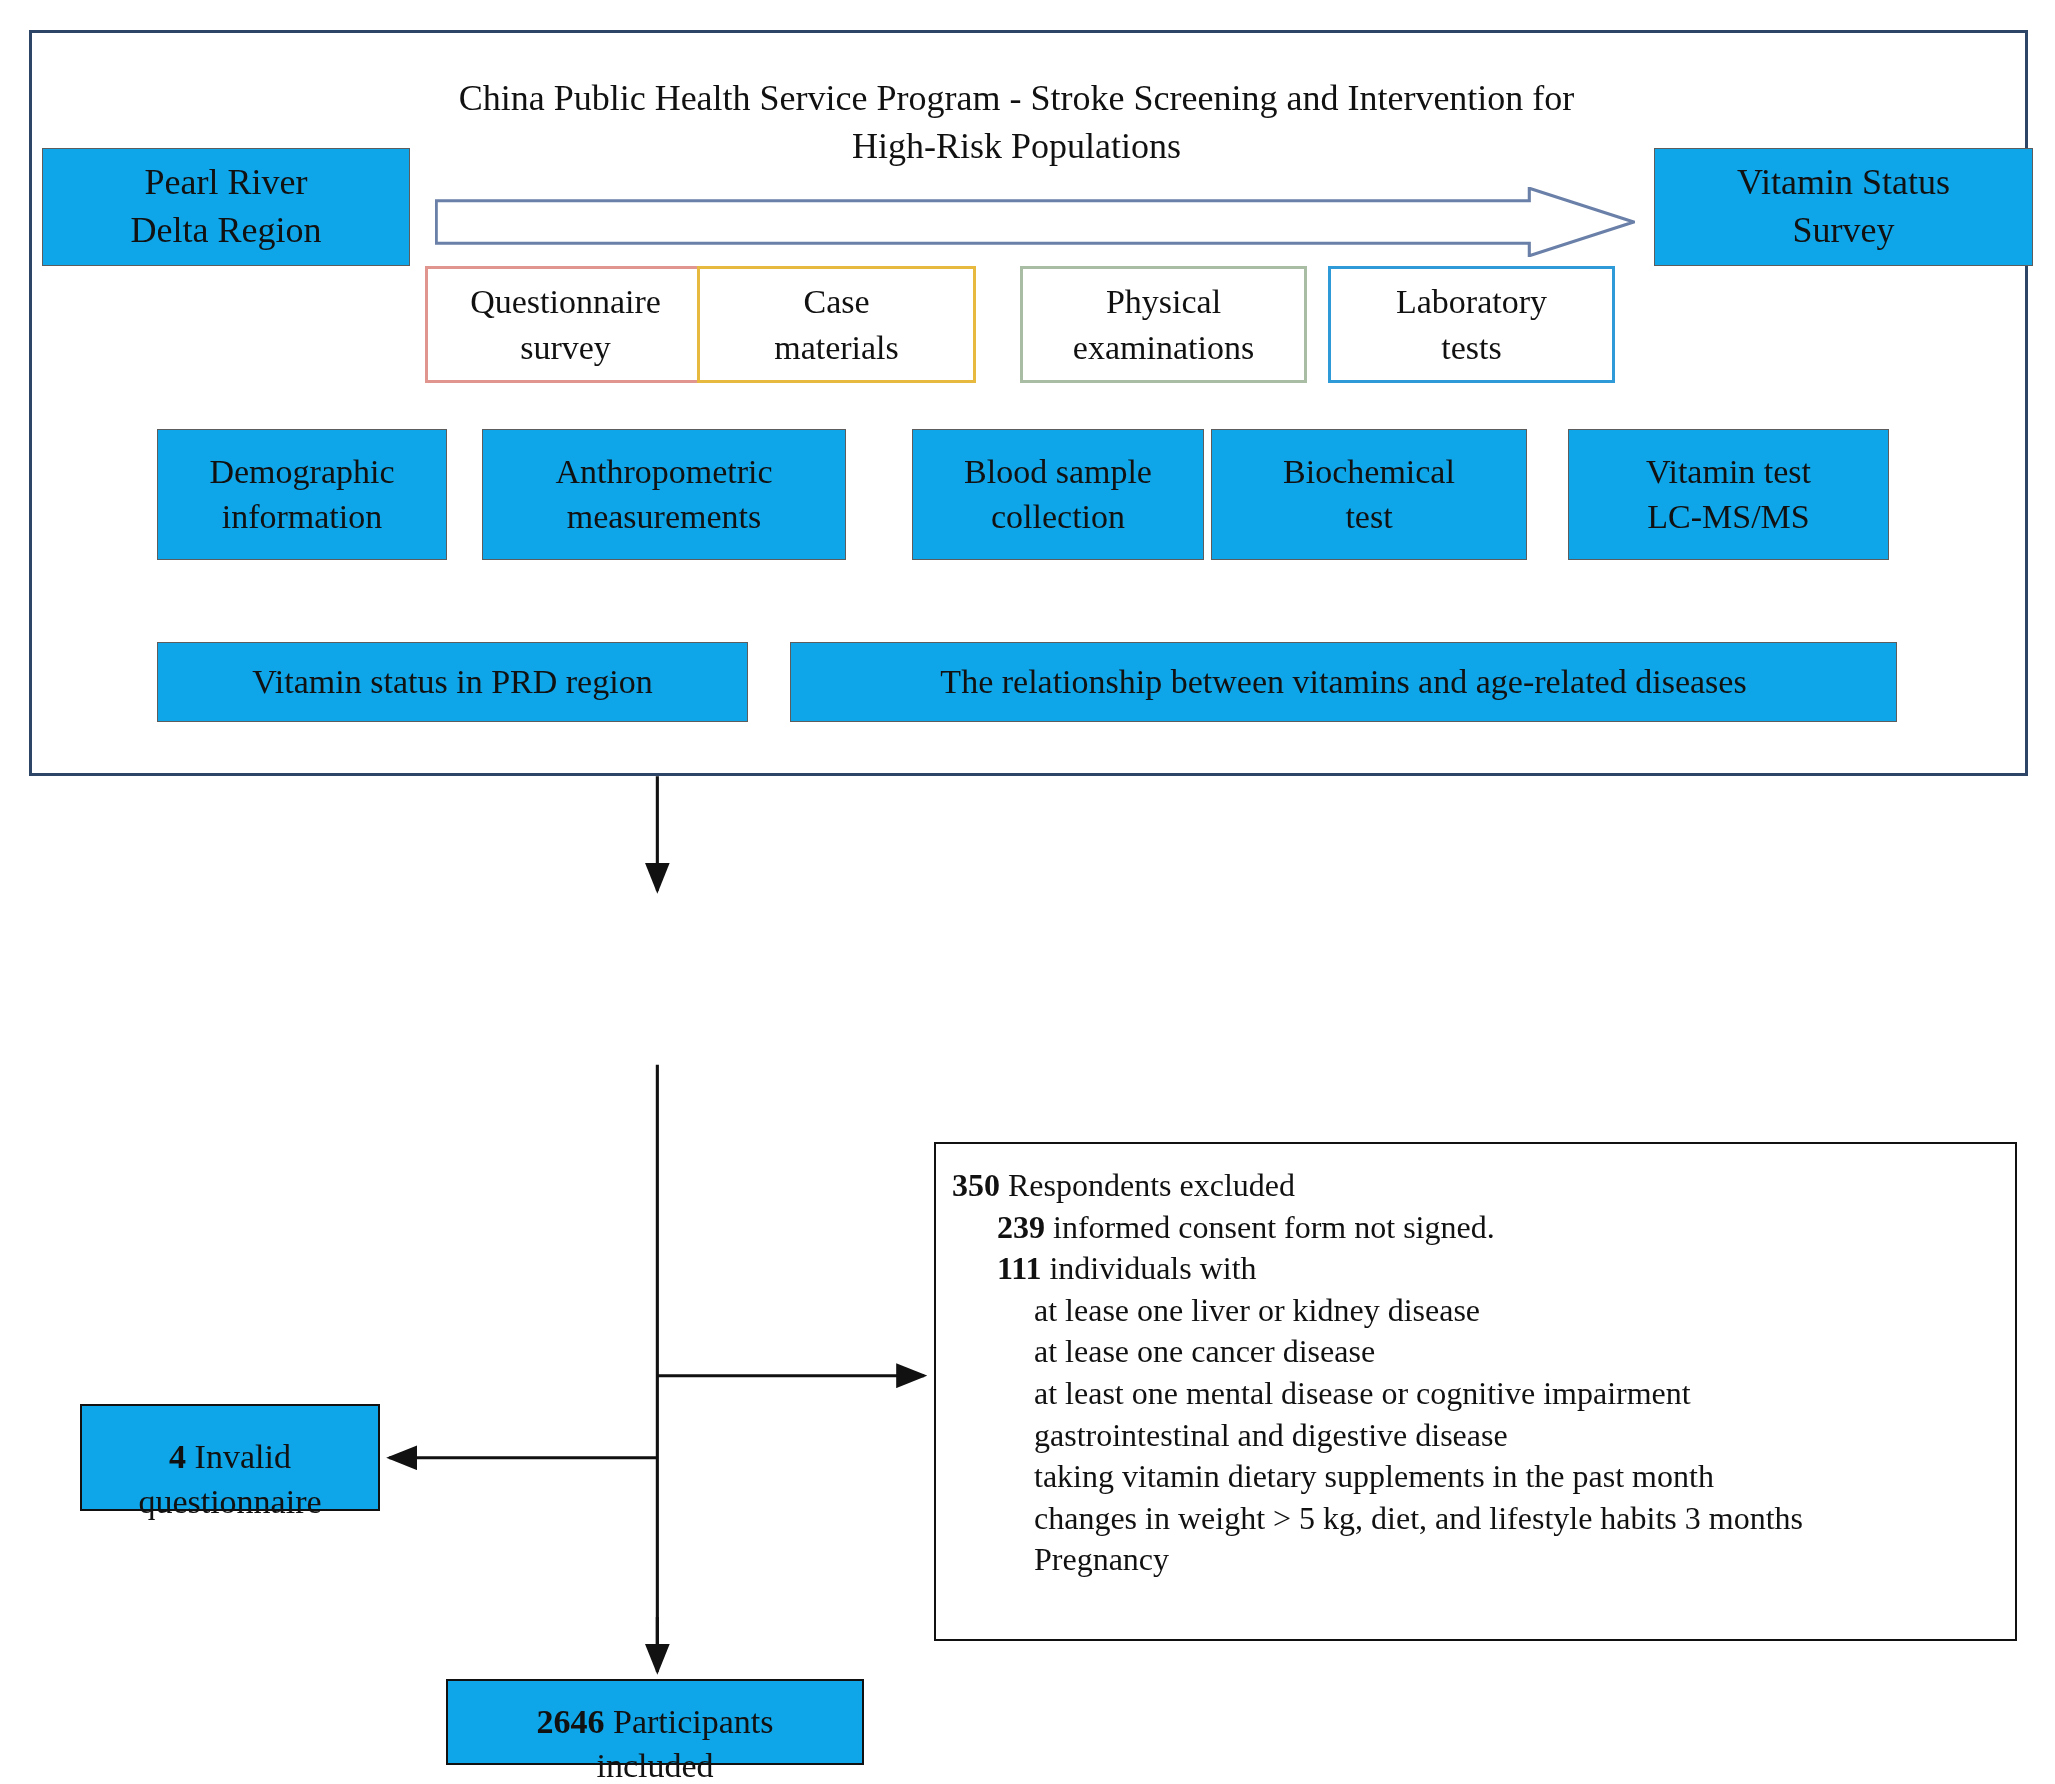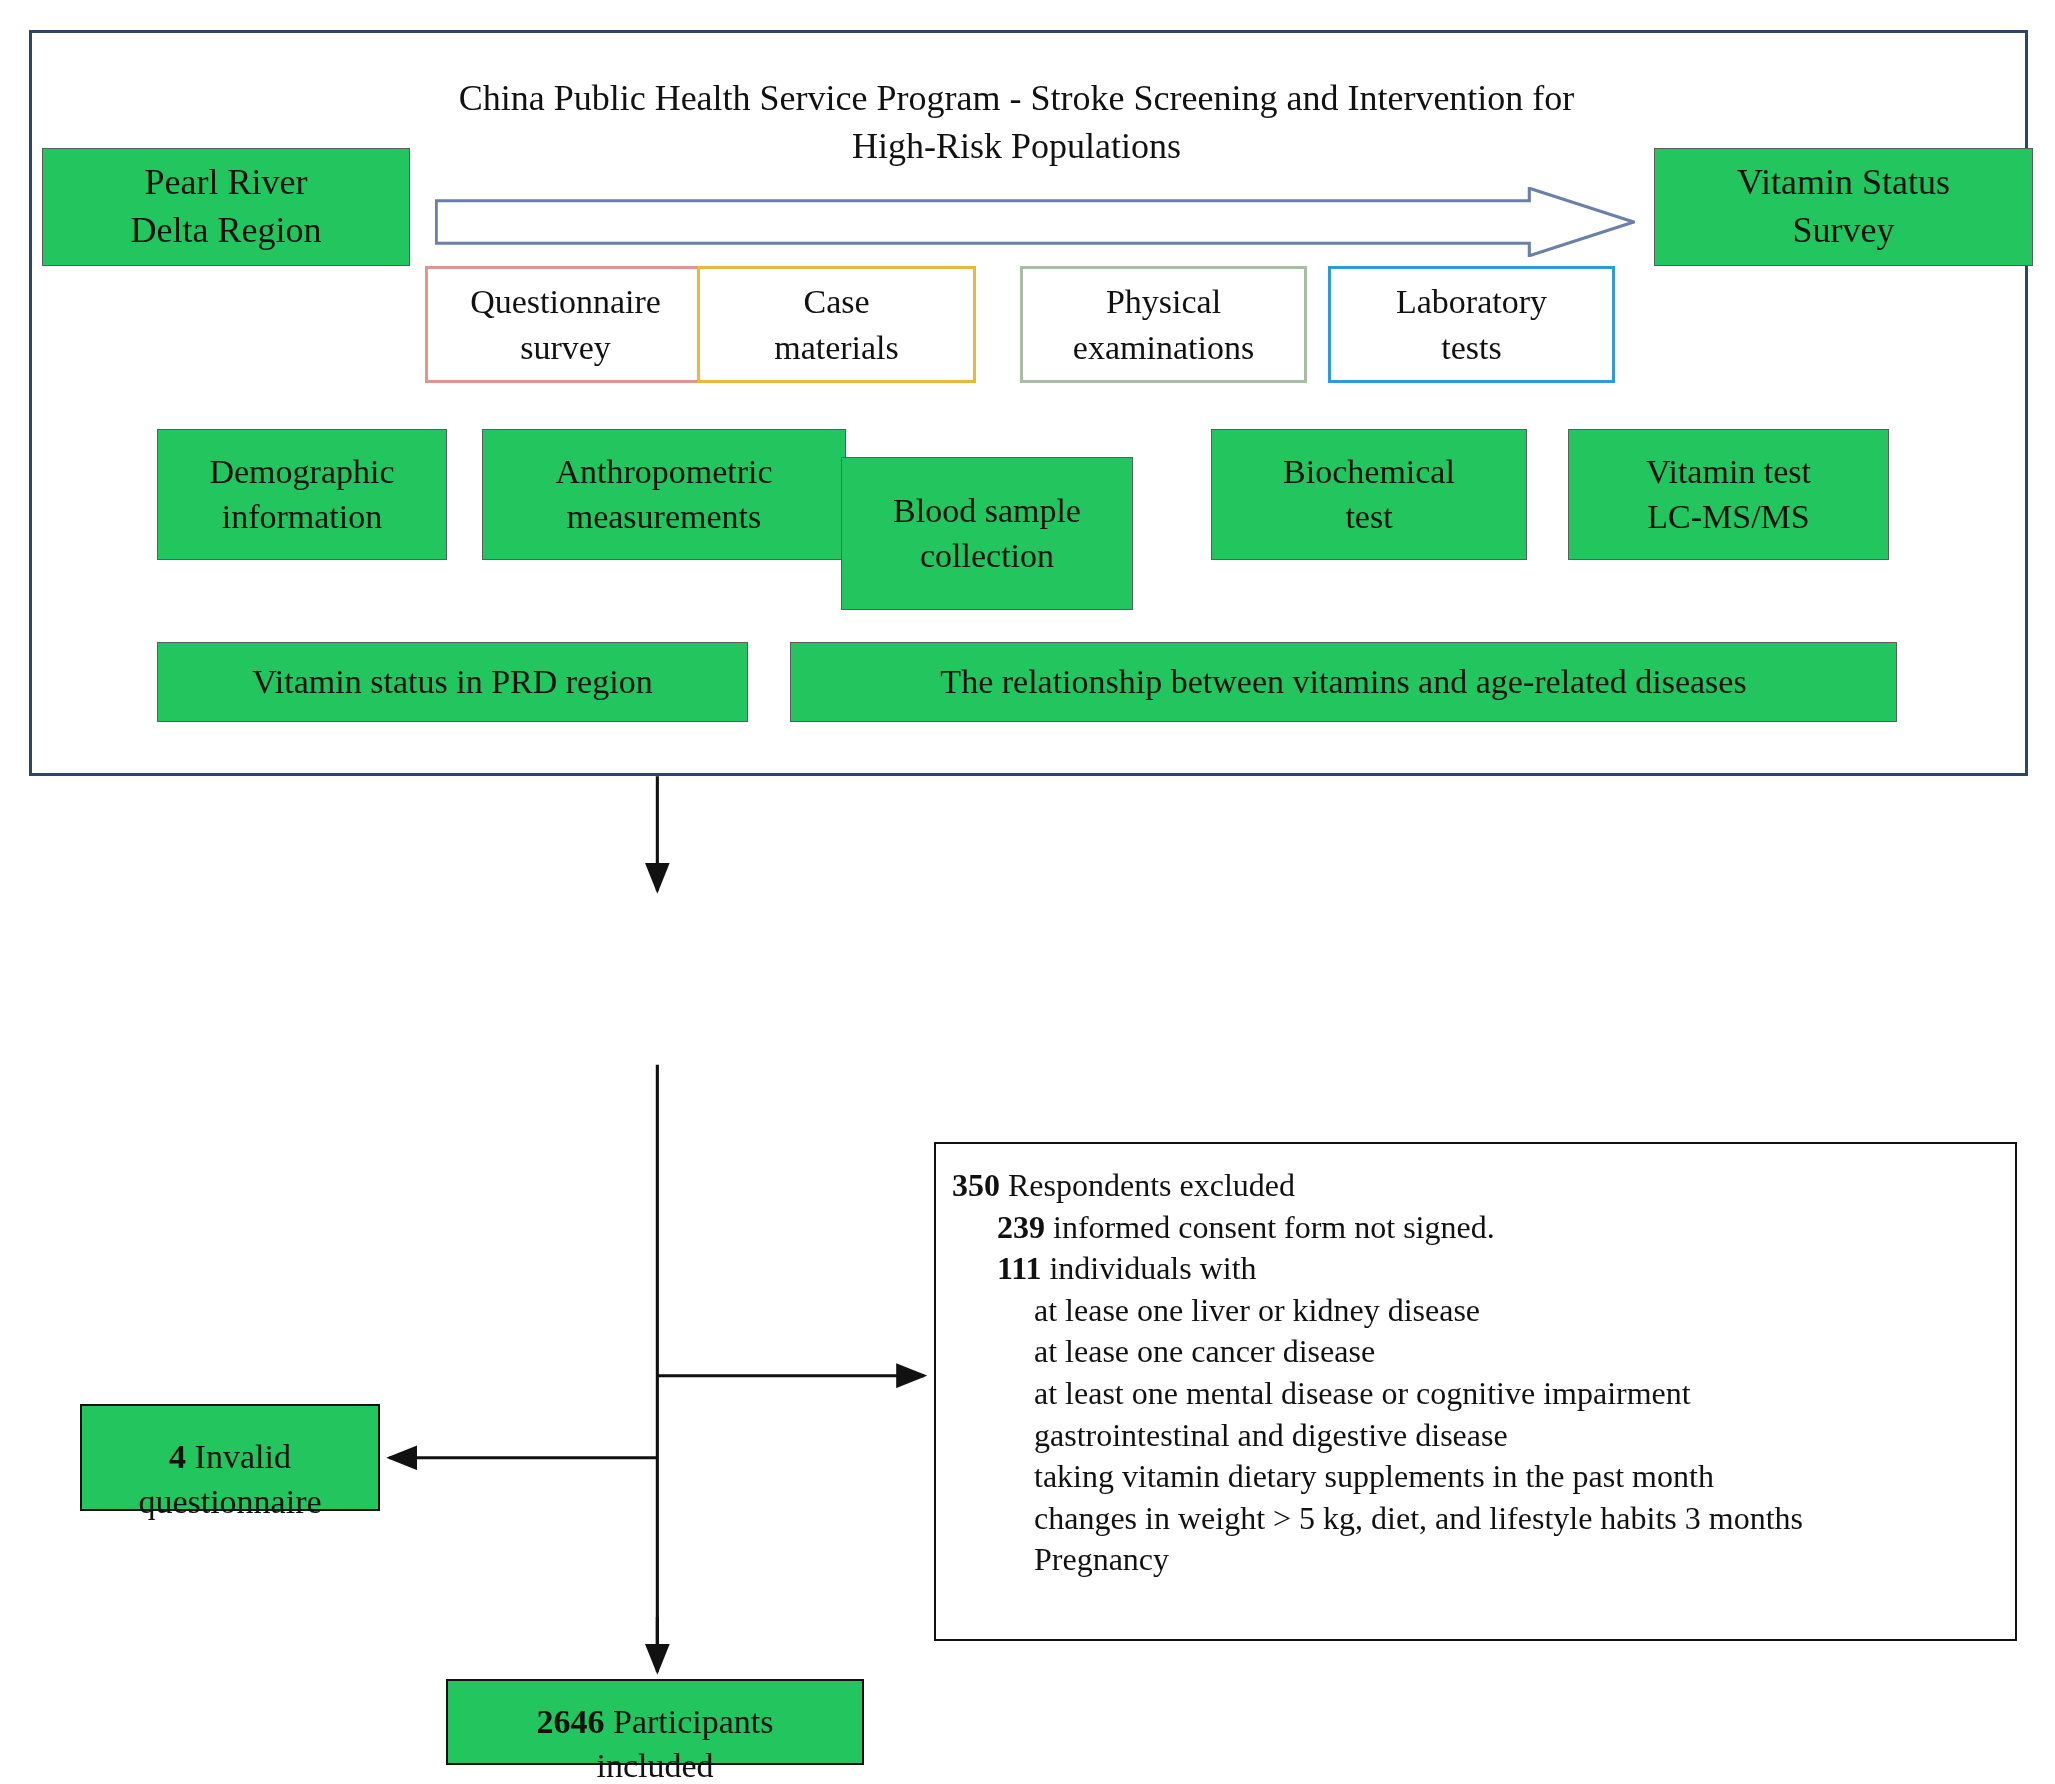--- a/index.html
+++ b/index.html
@@ -11,21 +11,21 @@
   .stage{position:absolute;left:0;top:0;width:2056px;height:1785px;}
 
   
   #program-container{
     position:absolute;left:29px;top:30px;width:1999px;height:746px;
     border:3.1px solid #2d4668;background:#ffffff;box-sizing:border-box;
   }
 
   
   .box{
-    position:absolute;box-sizing:border-box;background:#22c55e;
+    position:absolute;box-sizing:border-box;background:#0ea5e9;
     border:1.9px solid #5d5d5d;
     display:flex;align-items:center;justify-content:center;
     text-align:center;line-height:1.32;
   }
   .box .txt{padding:0 6.2px;display:block;white-space:pre-line;}
 
   
   .box.dark{border:2.5px solid #111111;}
 
   
@@ -55,21 +55,21 @@
   }
   #method-box-questionnaire{left:425px;top:266px;width:281px;height:117px;border:3.1px solid #e0958f;}
   #method-box-case{left:697px;top:266px;width:279px;height:117px;border:3.1px solid #e8b93f;}
   #method-box-physical{left:1020px;top:266px;width:287px;height:117px;border:3.1px solid #a9bda4;}
   #method-box-laboratory{left:1328px;top:266px;width:287px;height:117px;border:3.7px solid #2e9bd8;}
 
   
   .detail-box{font-size:34px;}
   #detail-box-demographic{left:157px;top:429px;width:290px;height:131px;}
   #detail-box-anthropometric{left:482px;top:429px;width:364px;height:131px;}
-  #detail-box-blood{left:841px;top:429px;width:292px;height:153px;margin-top:28px;}
+  #detail-box-blood{left:912px;top:429px;width:292px;height:131px;}
   #detail-box-biochemical{left:1211px;top:429px;width:316px;height:131px;}
   #detail-box-vitamin-test{left:1568px;top:429px;width:321px;height:131px;}
 
   
   .outcome-box{font-size:34px;}
   #outcome-box-vitamin-status{left:157px;top:642px;width:591px;height:80px;}
   #outcome-box-relationship{left:790px;top:642px;width:1107px;height:80px;}
 
   
   #respondents-box{left:381px;top:908px;width:553px;height:157px;font-size:35px;}

